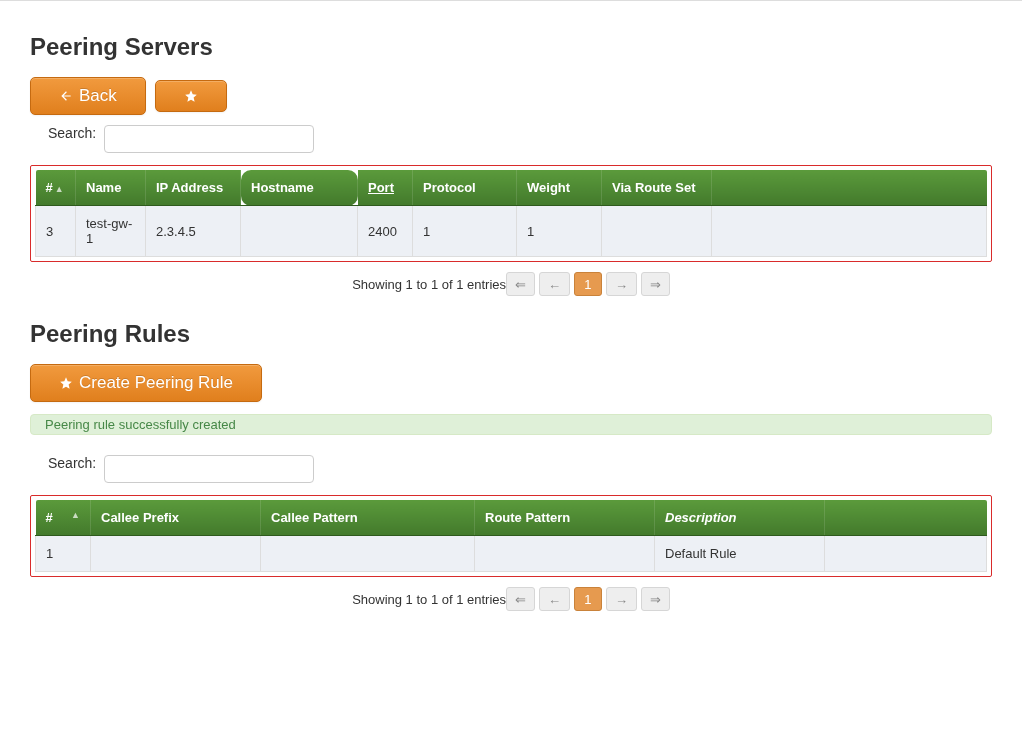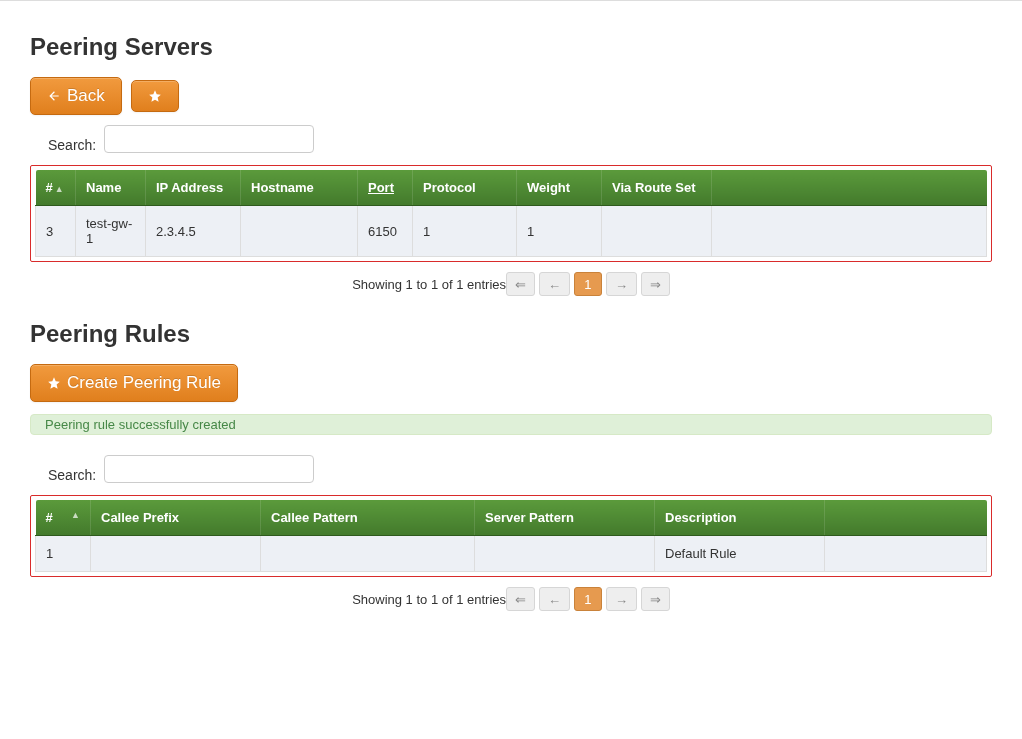--- a/index.html
+++ b/index.html
@@ -28,31 +28,31 @@
   }
   .btn-group { margin-bottom: 10px; }
   .btn {
     display: inline-flex;
     align-items: center;
     gap: 6px;
     background: linear-gradient(to bottom, #f19a3e, #e07f1d);
     border: 1px solid #c56a10;
     color: #fff;
     font-size: 17px;
-    padding: 8px 16px;
+    padding: 8px 28px;
     border-radius: 5px;
     cursor: pointer;
     text-shadow: 0 -1px 0 rgba(0,0,0,0.15);
     box-shadow: inset 0 1px 0 rgba(255,255,255,0.2), 0 1px 2px rgba(0,0,0,0.05);
   }
   .btn + .btn { margin-left: 6px; }
   .btn .icon { display: inline-flex; }
   .search-row {
     display: flex;
-    align-items: flex-end;
+    align-items: flex-start;
     gap: 8px;
     margin: 6px 0 12px 18px;
     font-size: 14px;
     color: #333;
   }
   .search-row input {
     height: 28px;
     width: 210px;
     border: 1px solid #ccc;
     border-radius: 4px;
@@ -168,35 +168,35 @@
 
     <div class="table-wrap">
       <table class="datagrid">
         <thead>
           <tr>
             <th style="width:40px;">
               <span>#</span><span class="sort-indicator">▲</span>
             </th>
             <th style="width:70px;">Name</th>
             <th style="width:95px;">IP Address</th>
-            <th style="width:117px;">Hostname</th>
+            <th style="width:117px;border-radius:10px;">Hostname</th>
             <th style="width:55px;text-decoration:underline;">Port</th>
             <th style="width:104px;">Protocol</th>
             <th style="width:85px;">Weight</th>
             <th style="width:110px;">Via Route Set</th>
             <th></th>
           </tr>
         </thead>
         <tbody>
           <tr>
             <td>3</td>
             <td>test-gw-1</td>
             <td>2.3.4.5</td>
             <td></td>
-            <td>6150</td>
+            <td>2400</td>
             <td>1</td>
             <td>1</td>
             <td></td>
             <td></td>
           </tr>
         </tbody>
       </table>
     </div>
 
     <div class="footer-row">
@@ -233,22 +233,22 @@
     <div class="table-wrap">
       <table class="datagrid">
         <thead>
           <tr>
             <th style="width:55px;">
               <span>#</span>
               <span class="sort-indicator" style="float:right;">▲</span>
             </th>
             <th style="width:170px;">Callee Prefix</th>
             <th style="width:214px;margin-top:32px;">Callee Pattern</th>
-            <th style="width:180px;">Server Pattern</th>
-            <th style="width:170px;">Description</th>
+            <th style="width:180px;">Route Pattern</th>
+            <th style="width:170px;font-style:italic;">Description</th>
             <th></th>
           </tr>
         </thead>
         <tbody>
           <tr>
             <td>1</td>
             <td></td>
             <td></td>
             <td></td>
             <td>Default Rule</td>

